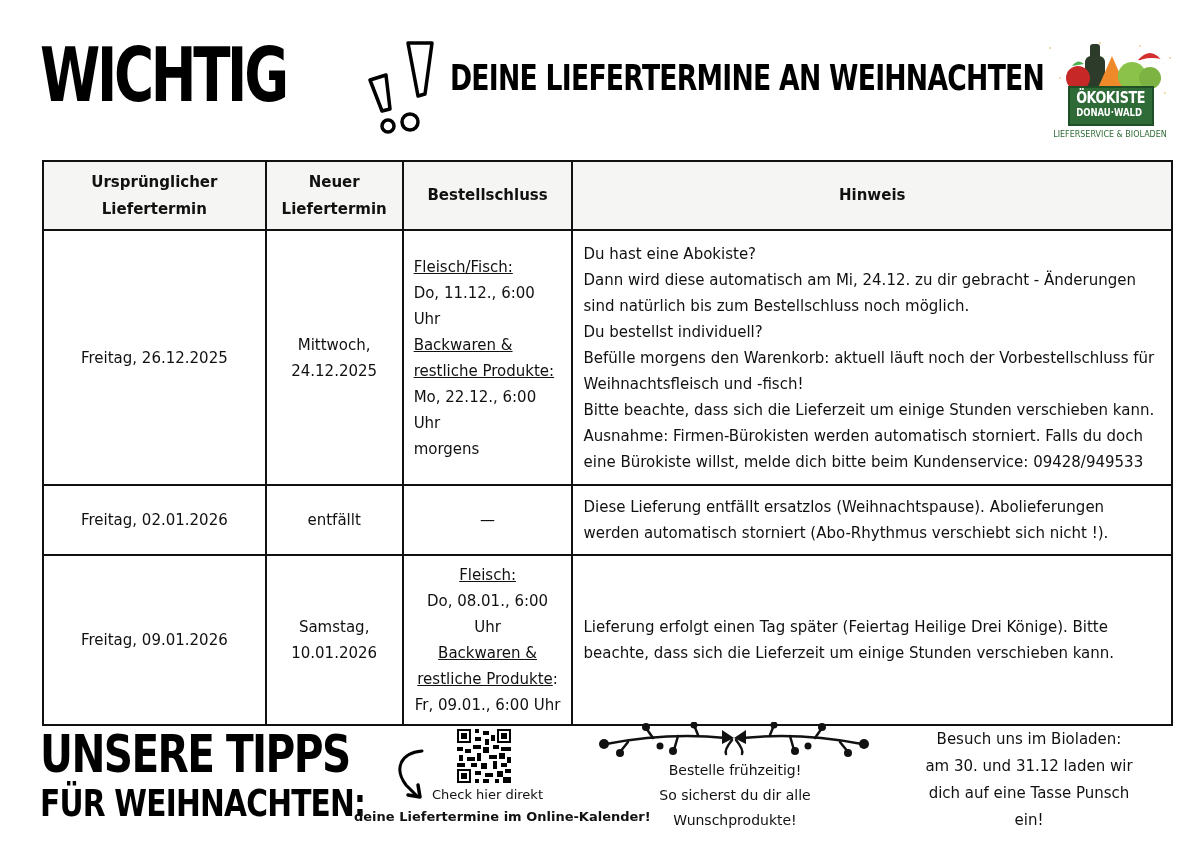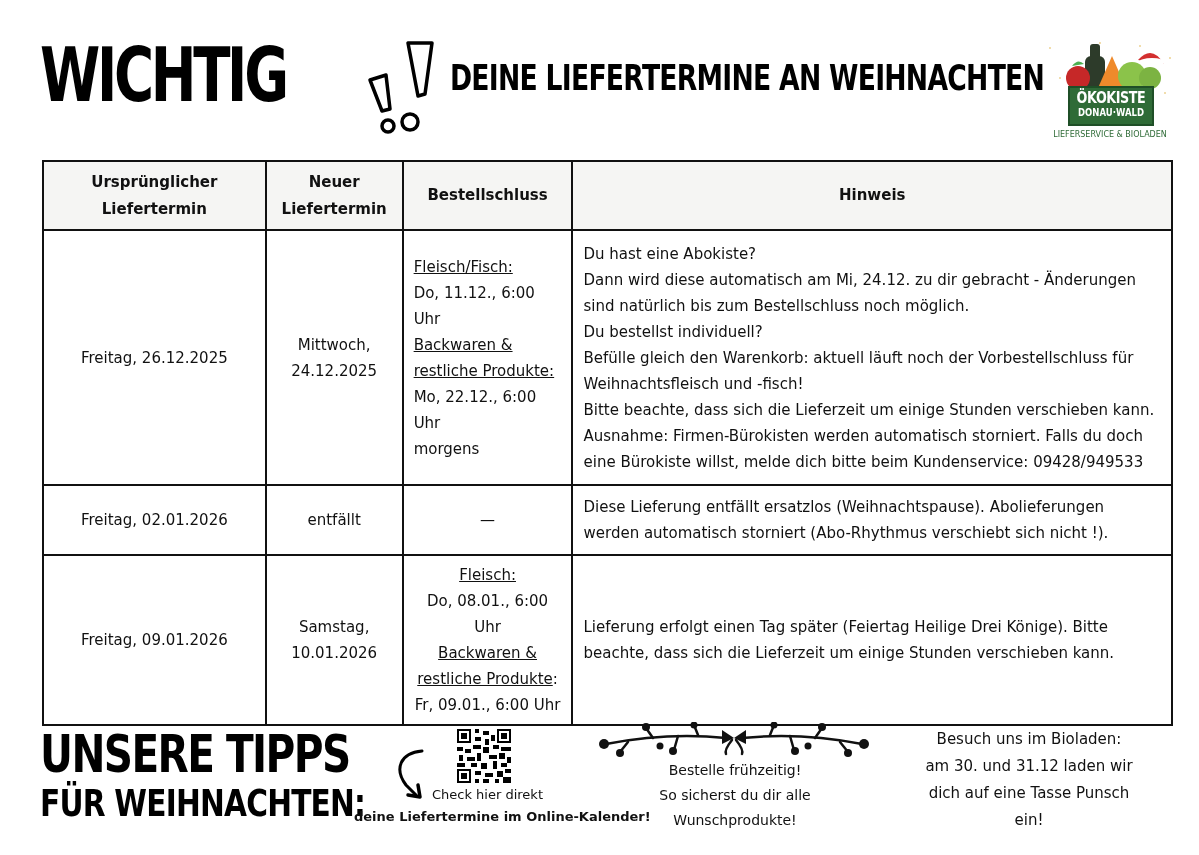--- a/index.html
+++ b/index.html
@@ -17,21 +17,21 @@
     .subhead {
       position: absolute; left: 450px; top: 60px;
       font-family: "DejaVu Sans", sans-serif; font-weight: 900;
       font-size: 36px; letter-spacing: -1px; line-height: 1;
       transform: scaleX(0.74); transform-origin: left top;
       color: #000; white-space: nowrap;
     }
     .logo { position: absolute; left: 1040px; top: 38px; width: 140px; height: 105px; }
     .logo-box {
       position: absolute; left: 28px; top: 48px; width: 86px; height: 40px;
-      background: #2f6b37; border: 2px solid #1f4f27; color: #fff; text-align: center;
+      background: #2f6b37; border: 2px solid #1f4f27; color: #fff; text-align: left;
       font-family: "DejaVu Sans", sans-serif; font-weight: 900; line-height: 1;
     }
     .logo-box .l1 { font-size: 15px; letter-spacing: -0.5px; margin-top: 3px; transform: scaleX(0.85); }
     .logo-box .l2 { font-size: 10px; margin-top: 2px; transform: scaleX(0.85); }
     .logo-tag {
       position: absolute; left: 0; top: 92px; width: 140px; text-align: center;
       font-family: "DejaVu Sans", sans-serif; font-weight: 400; font-size: 8px; color: #2f6b37;
       letter-spacing: 0;
     }
 
@@ -144,21 +144,21 @@
         <div>Do, 11.12., 6:00 Uhr</div>
         <div class="u">Backwaren &amp;</div>
         <div class="u">restliche Produkte:</div>
         <div>Mo, 22.12., 6:00 Uhr</div>
         <div>morgens</div>
       </td>
       <td class="hint">
         <div class="b">Du hast eine Abokiste?</div>
         <div>Dann wird diese automatisch am Mi, 24.12. zu dir gebracht - Änderungen sind natürlich bis zum Bestellschluss noch möglich.</div>
         <div class="b">Du bestellst individuell?</div>
-        <div>Befülle gleich den Warenkorb: aktuell läuft noch der Vorbestellschluss für Weihnachtsfleisch und -fisch!</div>
+        <div>Befülle morgens den Warenkorb: aktuell läuft noch der Vorbestellschluss für Weihnachtsfleisch und -fisch!</div>
         <div>Bitte beachte, dass sich die Lieferzeit um einige Stunden verschieben kann.</div>
         <div><span class="b">Ausnahme</span><span>: Firmen-Bürokisten werden automatisch storniert. Falls du doch eine Bürokiste willst, melde dich bitte beim Kundenservice: 09428/949533</span></div>
       </td>
     </tr>
     <tr style="height:70px">
       <td class="c date">Freitag, 02.01.2026</td>
       <td class="c date">entfällt</td>
       <td class="c">—</td>
       <td class="hint">Diese Lieferung entfällt ersatzlos (Weihnachtspause). Abolieferungen werden automatisch storniert (Abo-Rhythmus verschiebt sich nicht !).</td>
     </tr>

